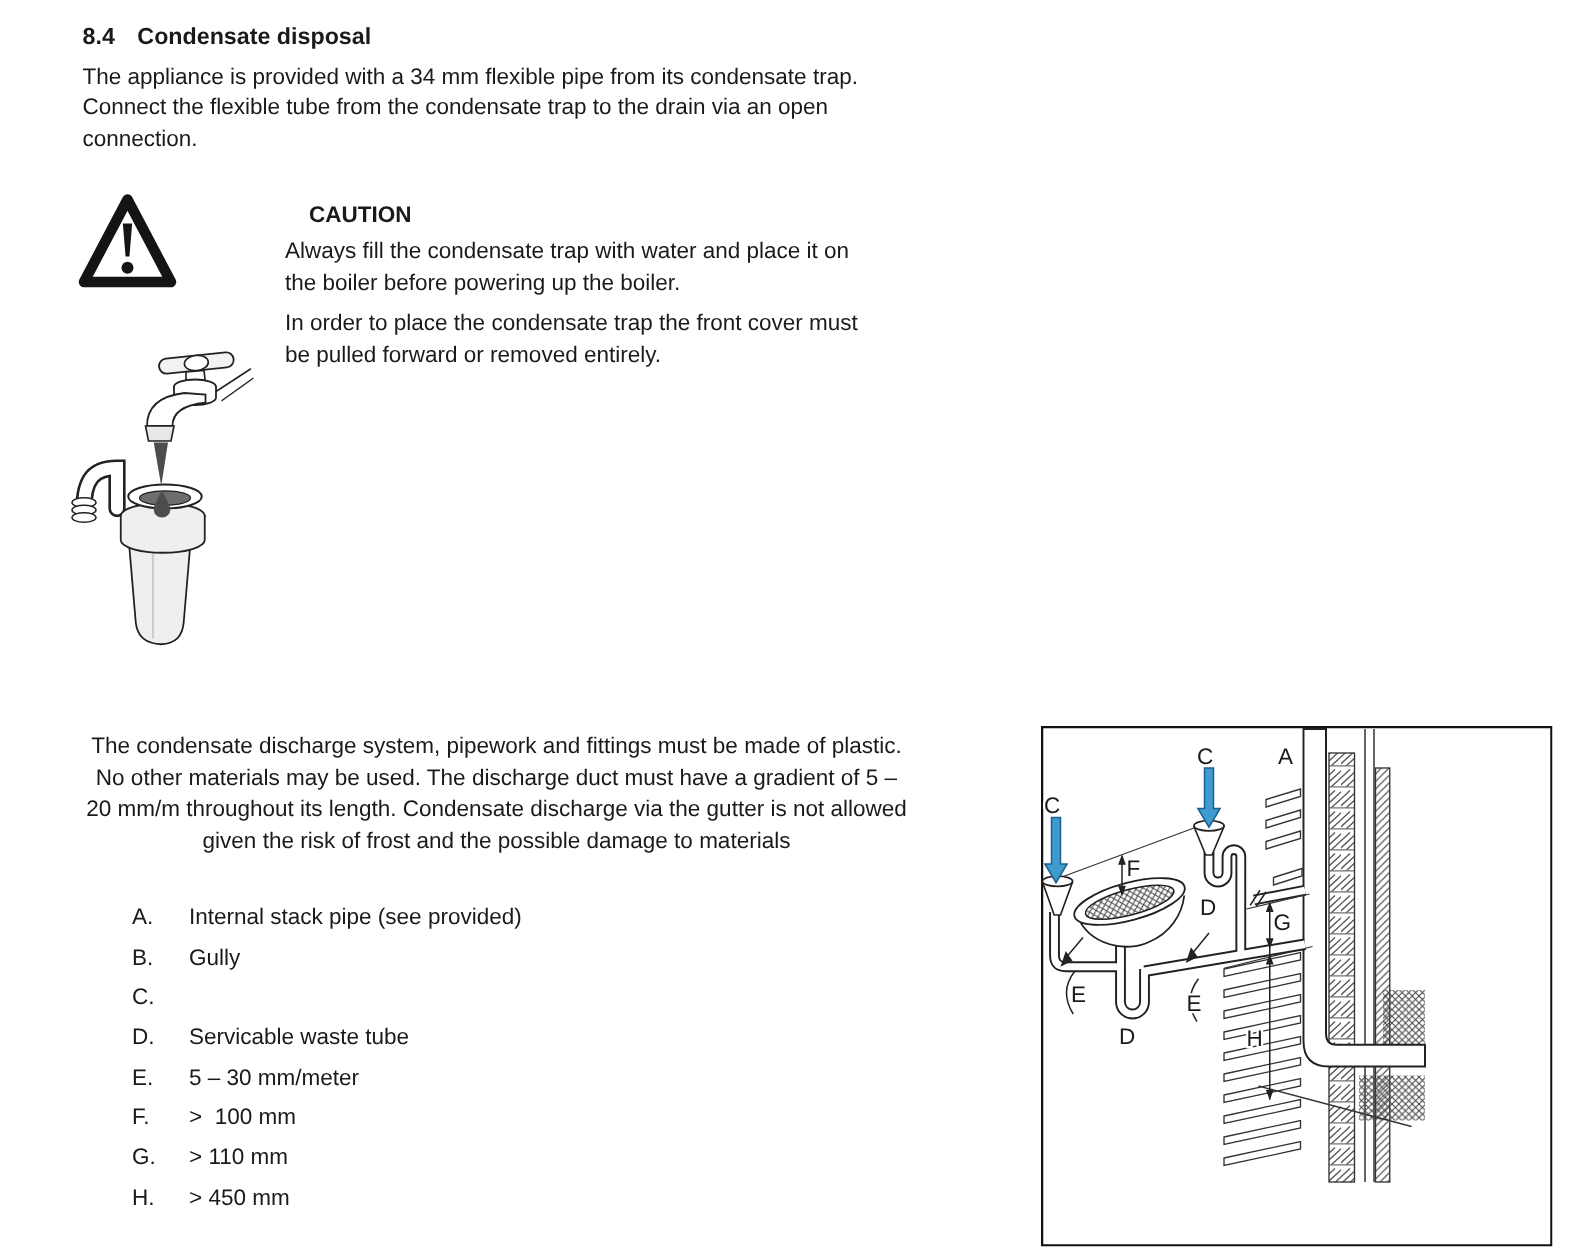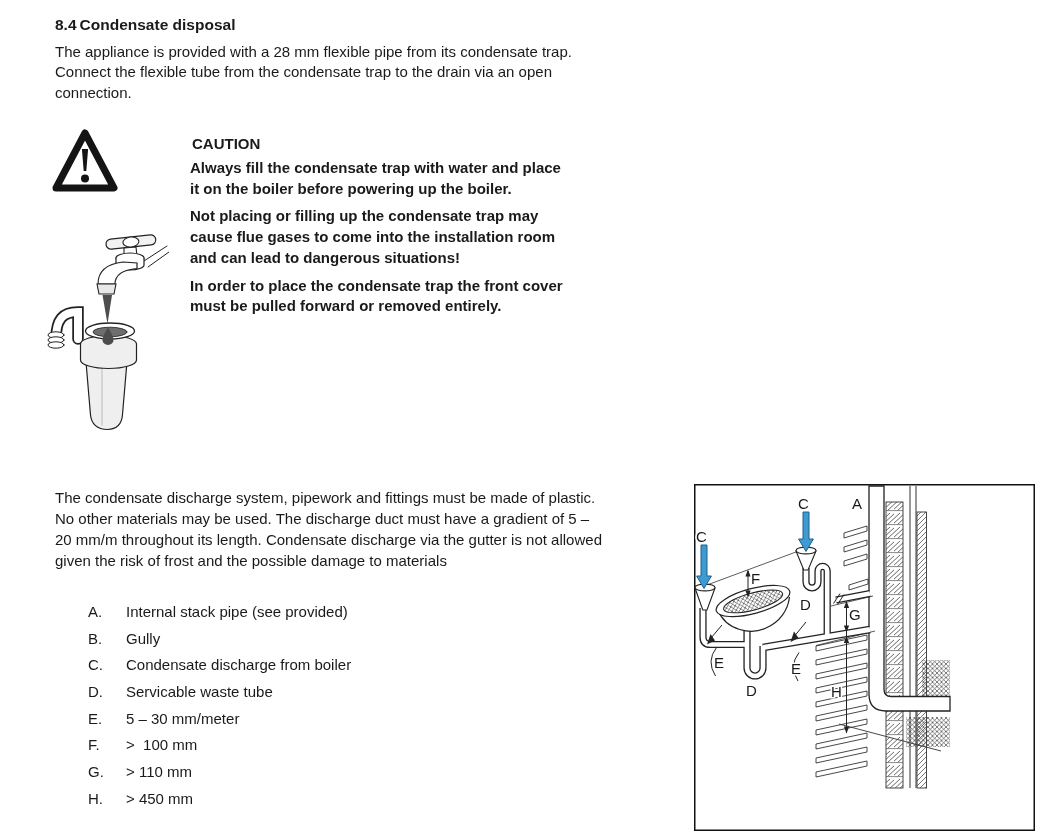--- a/index.html
+++ b/index.html
@@ -1,58 +1,57 @@
 <!DOCTYPE html>
 <html><head>
 <meta charset="utf-8">
 <style>
   html,body{margin:0;padding:0;background:#fff;}
   body{width:1060px;height:838px;position:relative;overflow:hidden;
        font-family:"Liberation Sans",sans-serif;color:#1a1a1a;}
   .page{position:absolute;inset:0;background:#fff;}
   .heading{position:absolute;left:55px;top:16px;margin:0;font-size:15.5px;font-weight:bold;}
-  .sec-num{margin-right:3px;}
+  .sec-num{margin-right:15px;}
   .intro{position:absolute;left:55px;top:42px;width:535px;margin:0;
          font-size:15px;line-height:20.3px;}
   .warn-triangle{position:absolute;left:52px;top:128px;width:66px;height:70px;}
   .caution{position:absolute;left:190px;top:135px;width:382px;}
-  .caution h3{margin:0 0 6px 2px;font-size:15px;font-weight:bold;}
-  .caution p{margin:0 0 7px 0;font-size:15px;font-weight:bold;line-height:20.7px;}
+  .caution h3{margin:0 0 6px 16px;font-size:15px;font-weight:bold;}
+  .caution p{margin:0 0 7px 0;font-size:15px;font-weight:normal;line-height:20.7px;}
   .tap-art{position:absolute;left:44px;top:231px;width:125px;height:205px;}
   .body-par{position:absolute;left:55px;top:487px;width:552px;margin:0;
-            font-size:15px;line-height:21px;}
+            font-size:15px;line-height:21px;text-align:center;}
   .legend{position:absolute;left:88px;top:604px;margin:0;padding:0;list-style:none;}
   .legend li{display:flex;line-height:16px;margin-bottom:10.7px;font-size:15px;}
   .legend .k{width:38px;flex:0 0 38px;}
   .legend .t{white-space:pre-wrap;}
   .figure{position:absolute;left:694px;top:484px;width:341px;height:347px;}
   .figure svg text{font-family:"Liberation Sans",sans-serif;font-size:15px;fill:#1a1a1a;
                    paint-order:stroke;stroke:#fff;stroke-width:3px;}
 </style>
 </head>
 <body>
 
 <div class="page">
 
   <h2 class="heading"><span class="sec-num">8.4</span><span>Condensate disposal</span></h2>
 
-  <p class="intro">The appliance is provided with a 28 mm flexible pipe from its condensate trap. Connect the flexible tube from the condensate trap to the drain via an open connection.</p>
+  <p class="intro">The appliance is provided with a 34 mm flexible pipe from its condensate trap. Connect the flexible tube from the condensate trap to the drain via an open connection.</p>
 
   <div class="warn-triangle">
     <svg width="66" height="70" viewBox="0 0 66 70">
       <path d="M33,5 L62,60 H4 Z" fill="none" stroke="#141414" stroke-width="7" stroke-linejoin="round"></path>
       <polygon points="29.9,21 36.1,21 34.3,43 31.7,43" fill="#141414"></polygon>
       <circle cx="33" cy="50.5" r="4" fill="#141414"></circle>
     </svg>
   </div>
 
   <div class="caution">
     <h3>CAUTION</h3>
     <p>Always fill the condensate trap with water and place it on the boiler before powering up the boiler.</p>
-    <p>Not placing or filling up the condensate trap may cause flue gases to come into the installation room and can lead to dangerous situations!</p>
     <p>In order to place the condensate trap the front cover must be pulled forward or removed entirely.</p>
   </div>
 
   <div class="tap-art">
     <svg width="125" height="205" viewBox="0 0 125 205" stroke-linecap="round">
 
       <path d="M100,30 L123,15 M104,36 L125,21" stroke="#222" stroke-width="1" fill="none"></path>
 
       <g transform="rotate(-6 87 12)">
         <rect x="62" y="6" width="50" height="10" rx="5" fill="#f2f2f2" stroke="#222" stroke-width="1.2"></rect>
@@ -91,21 +90,20 @@
     <li>
         <span class="k">A.</span>
         <span class="t">Internal stack pipe (see provided)</span>
       </li>
     <li>
         <span class="k">B.</span>
         <span class="t">Gully</span>
       </li>
     <li>
         <span class="k">C.</span>
-        <span class="t">Condensate discharge from boiler</span>
       </li>
     <li>
         <span class="k">D.</span>
         <span class="t">Servicable waste tube</span>
       </li>
     <li>
         <span class="k">E.</span>
         <span class="t">5 – 30 mm/meter</span>
       </li>
     <li>

